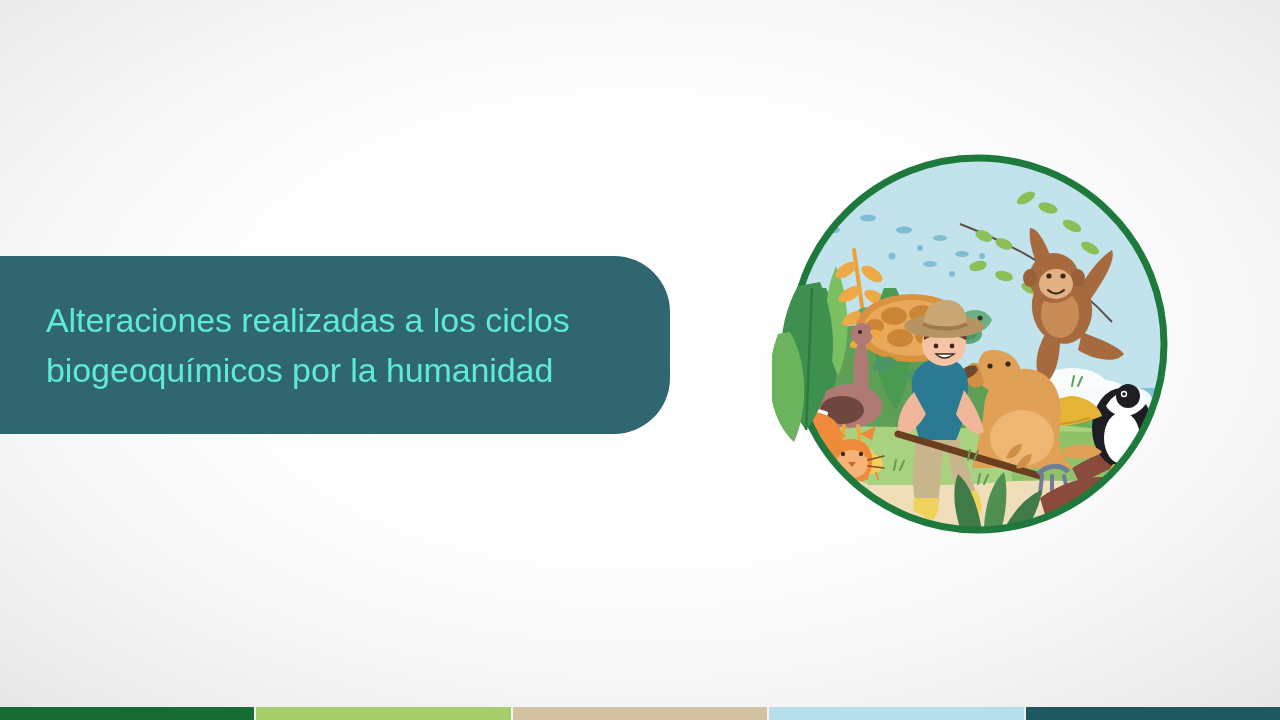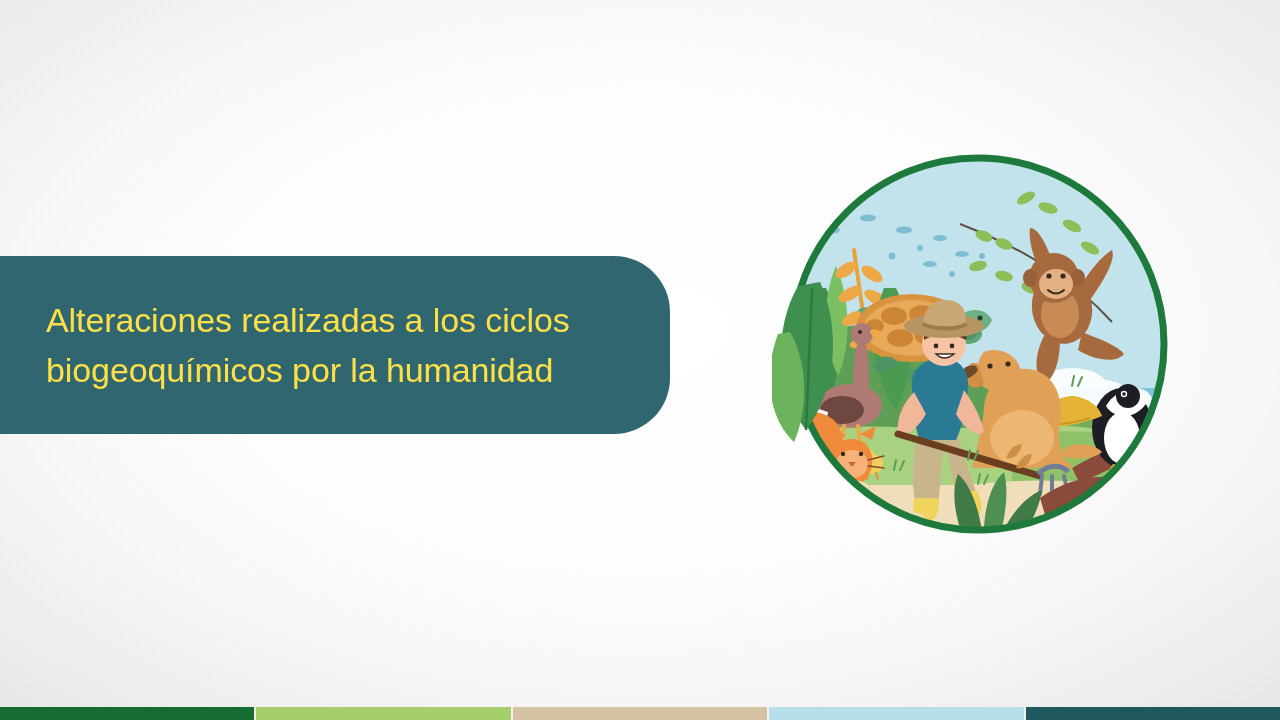--- a/index.html
+++ b/index.html
@@ -76,21 +76,21 @@
     height: 100%;
   }
   #bottom-stripes .stripe + .stripe { margin-left: 2px; }
 </style>
 </head>
 <body>
 
 <div id="slide">
 
   <div id="title-banner" style="background: rgb(47, 102, 112);">
-    <div id="title-text" style="color: #fde047;">Alteraciones realizadas a los ciclos
+    <div id="title-text" style="color: #5eead4;">Alteraciones realizadas a los ciclos
 biogeoquímicos por la humanidad</div>
   </div>
 
   <div id="illustration">
     <svg viewBox="0 0 412 412" xmlns="http://www.w3.org/2000/svg">
       <defs>
         <clipPath id="circleClip">
           <circle cx="206" cy="206" r="186"></circle>
         </clipPath>
       </defs>

